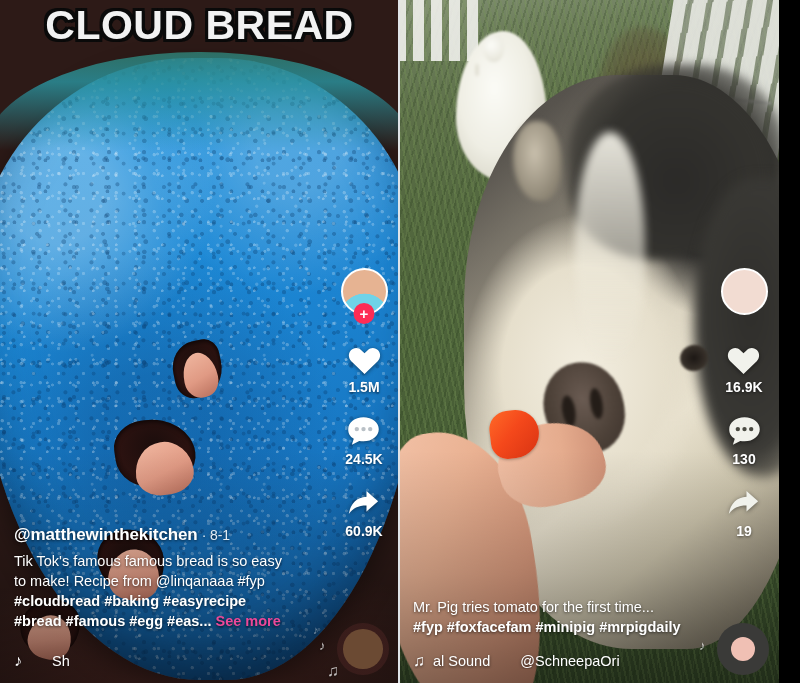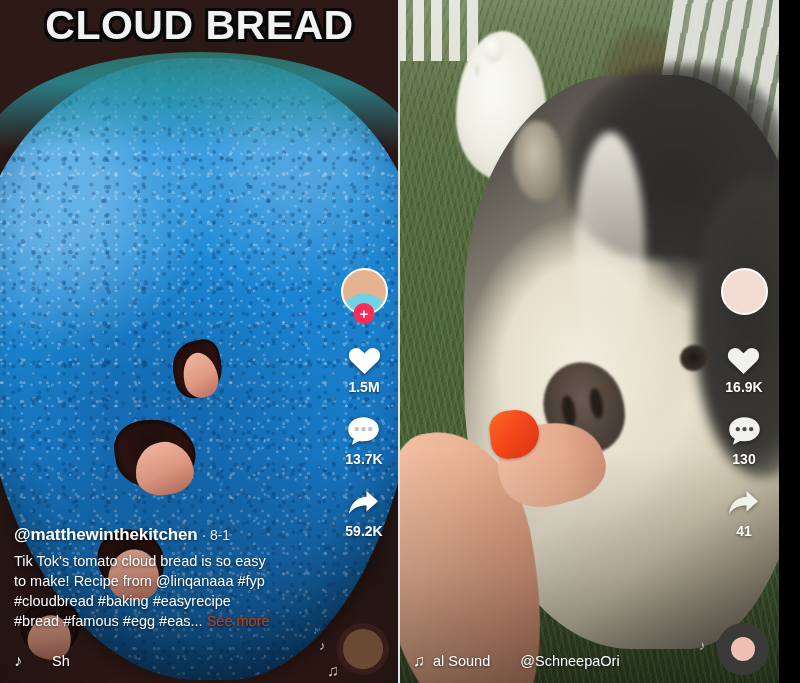--- a/index.html
+++ b/index.html
@@ -398,24 +398,24 @@
     opacity: .88;
     margin-left: 4px;
   }
   .desc {
     margin-top: 6px;
     font-size: 14.5px;
     line-height: 1.38;
     font-weight: 400;
     white-space: pre-line;
   }
-  .desc .tags { font-weight: 400; }
+  .desc .tags { font-weight: 700; }
   .see-more {
-    font-weight: 400;
-    color: #c2410c;
+    font-weight: 700;
+    color: #ec4899;
   }
   .music-row {
     position: absolute;
     left: 14px;
     bottom: 14px;
     z-index: 40;
     display: flex;
     align-items: center;
     gap: 8px;
     color: #fff;
@@ -530,38 +530,38 @@
 
       <div class="action">
         <span>
           <svg width="35" height="32" viewBox="0 0 24 22">
             <path fill="#fff" d="M12 1.5c6 0 10.5 3.6 10.5 8.3 0 4.7-4.5 8.3-10.5 8.3-1 0-2-.1-2.9-.3l-5.1 2.6 1.3-4.1C2.6 14.8 1.5 12.7 1.5 9.8 1.5 5.1 6 1.5 12 1.5z"></path>
             <circle cx="7.4" cy="9.7" r="1.5" fill="#b9c0c6"></circle>
             <circle cx="12" cy="9.7" r="1.5" fill="#b9c0c6"></circle>
             <circle cx="16.6" cy="9.7" r="1.5" fill="#b9c0c6"></circle>
           </svg>
         </span>
-        <span class="count">13.7K</span>
+        <span class="count">24.5K</span>
       </div>
 
       <div class="action">
         <span>
           <svg width="36" height="32" viewBox="0 0 26 22">
               <path fill="#fff" d="M14.8 2.3v4.2C7.8 6.9 3.4 11.1 2 18.9c3-4.2 6.8-6.1 12.8-6.1v4.4l8.4-7.5-8.4-7.4z"></path>
             </svg>
         </span>
-        <span class="count">59.2K</span>
+        <span class="count">60.9K</span>
       </div>
     </div>
 
     <div class="caption-block left-cap">
       <div class="username">
         <span>@matthewinthekitchen</span><span class="stamp">· <span>8-1</span></span>
       </div>
-      <div class="desc"><span>Tik Tok's tomato cloud bread is so easy</span>
+      <div class="desc"><span>Tik Tok's famous famous bread is so easy</span>
 <span>to make! Recipe from @linqanaaa #fyp</span>
 <span class="tags">#cloudbread #baking #easyrecipe</span>
 <span class="tags">#bread #famous #egg #eas...</span> <span class="see-more">See more</span></div>
     </div>
 
     <div class="music-row">
       <span class="note-glyph">♪</span>
       <span class="music-gap"></span>
       <span>Sh</span>
     </div>
@@ -634,25 +634,27 @@
         </span>
         <span class="count">130</span>
       </div>
 
       <div class="action">
         <span>
           <svg width="36" height="32" viewBox="0 0 26 22">
               <path fill="#f1f2ec" d="M14.8 2.3v4.2C7.8 6.9 3.4 11.1 2 18.9c3-4.2 6.8-6.1 12.8-6.1v4.4l8.4-7.5-8.4-7.4z"></path>
             </svg>
         </span>
-        <span class="count">41</span>
+        <span class="count">19</span>
       </div>
     </div>
 
     <div class="caption-block right-cap">
+      <div class="desc"><span>Mr. Pig tries tomato for the first time...</span>
+<span class="tags">#fyp #foxfacefam #minipig #mrpigdaily</span></div>
     </div>
 
     <div class="music-row">
       <span class="note-glyph">♫</span>
       <span>al Sound</span>
       <span class="music-gap"></span>
       <span>@SchneepaOri</span>
     </div>
 
     <div class="disc-wrap">

